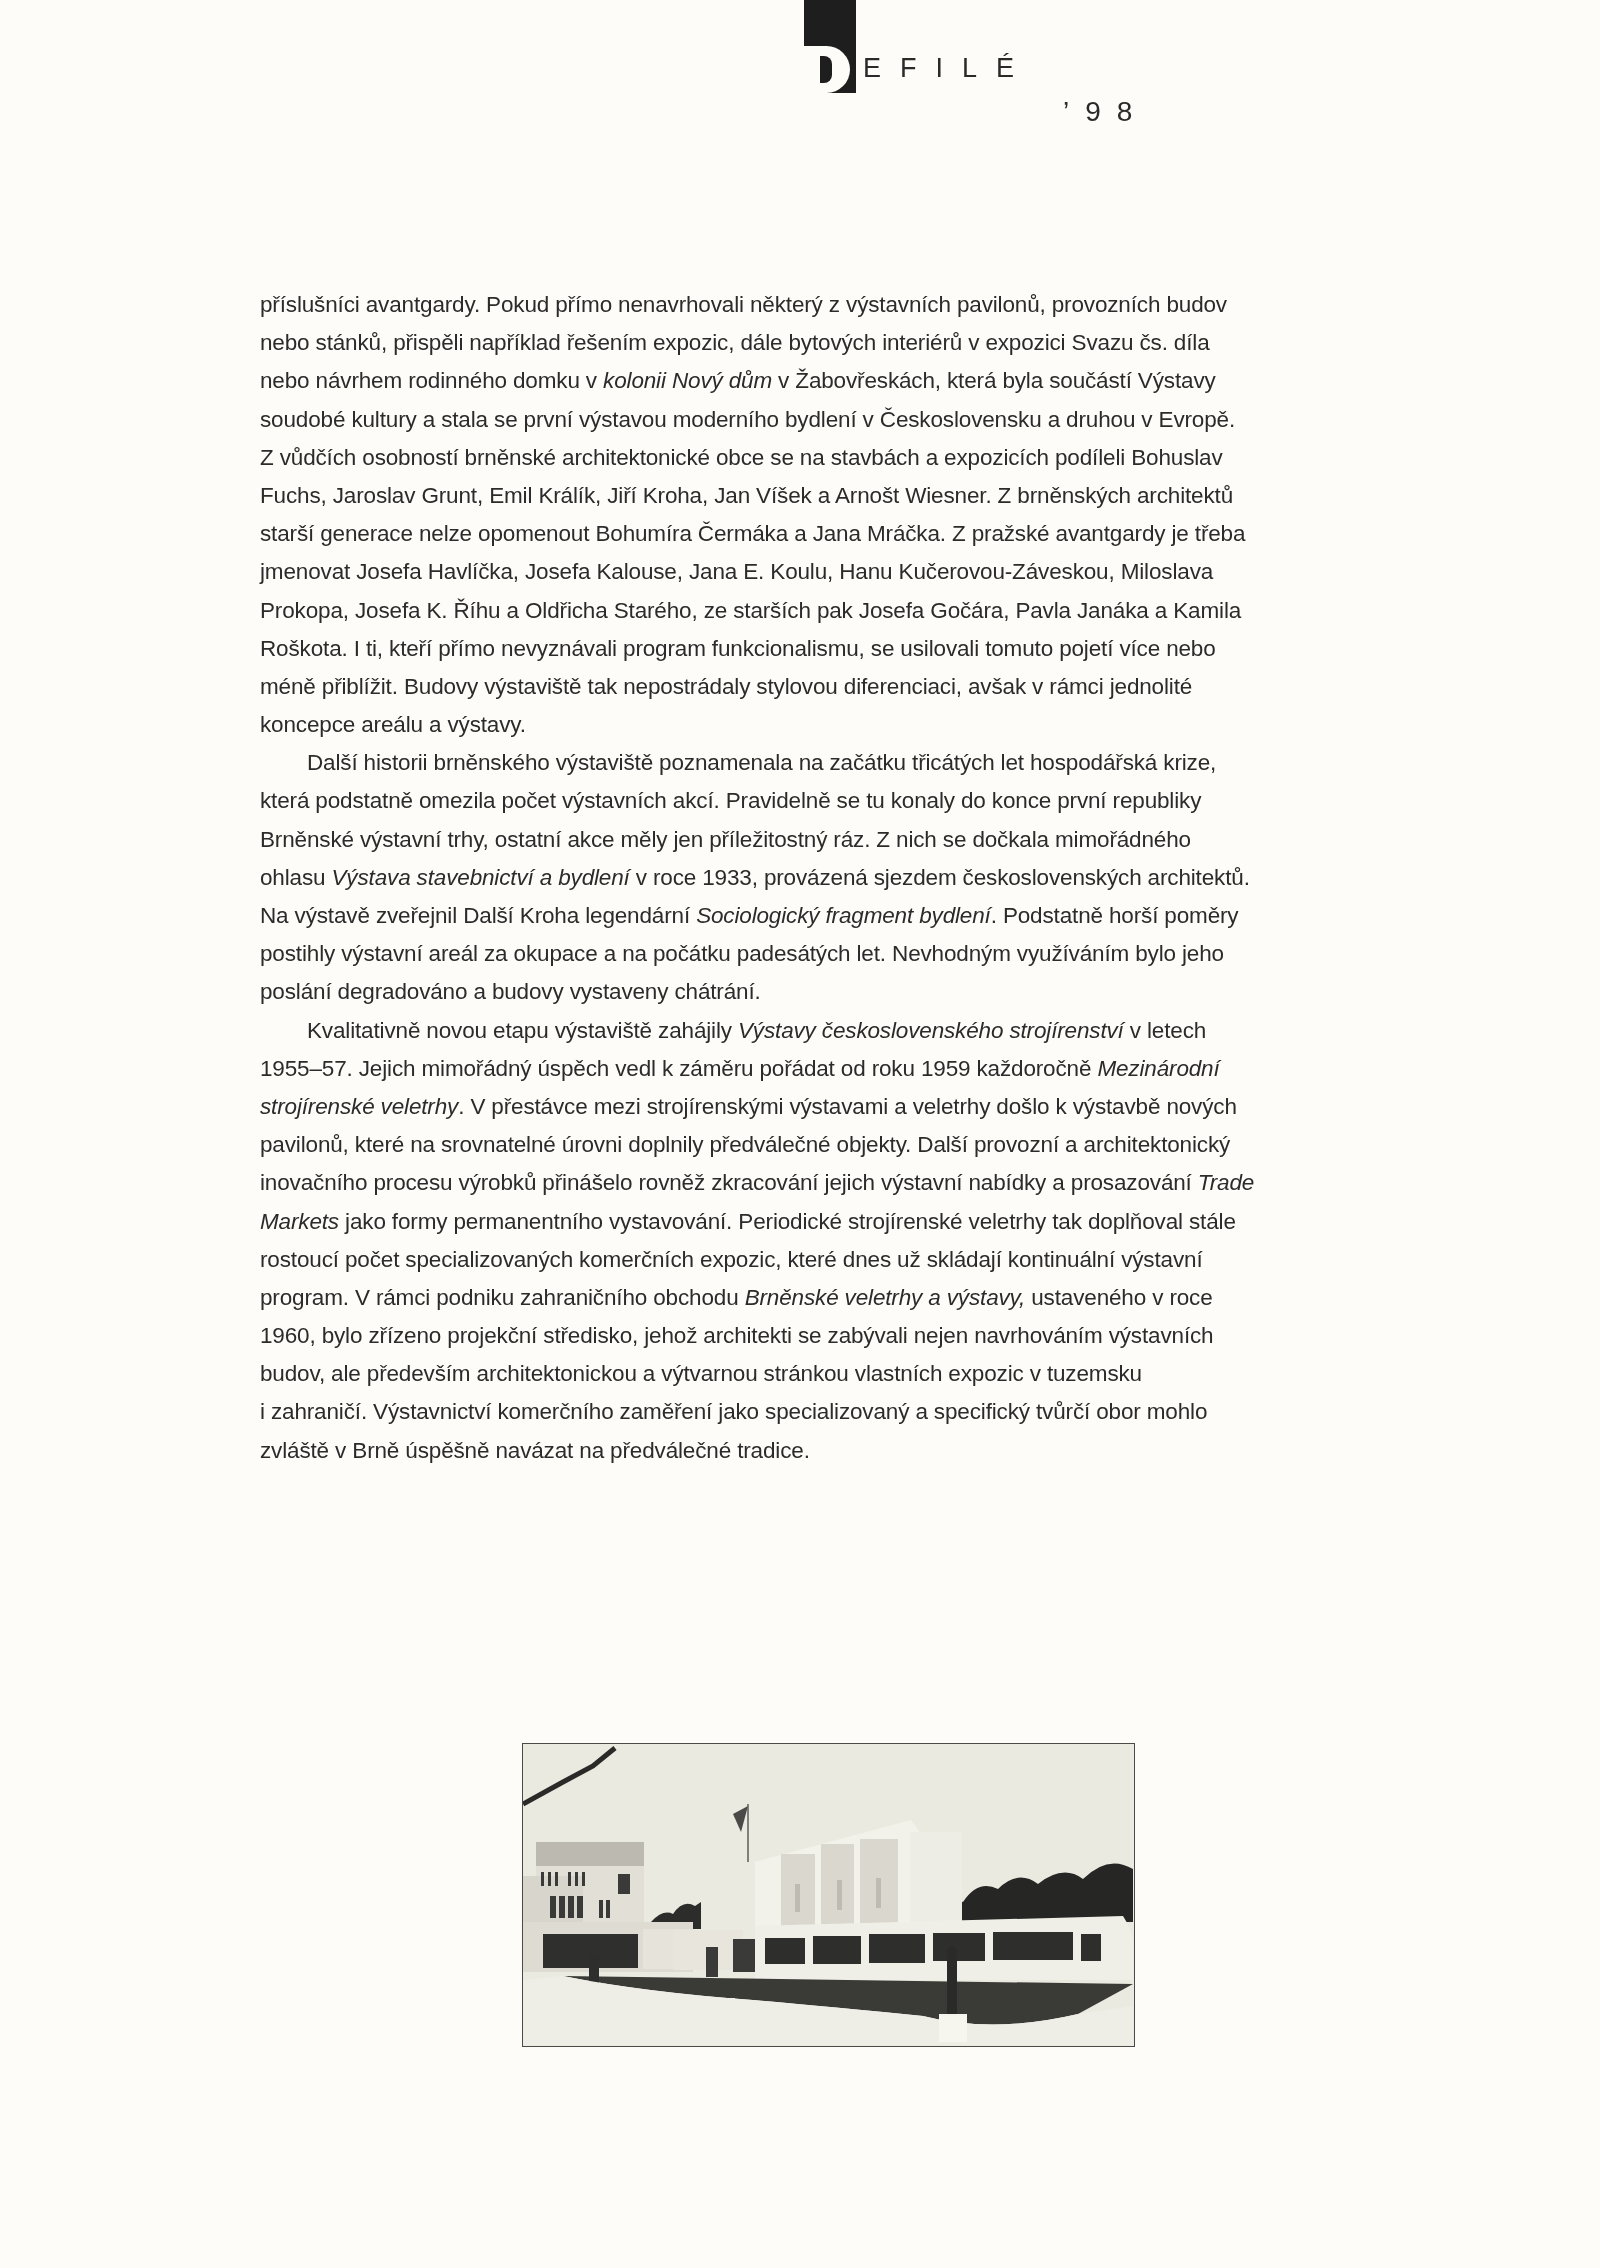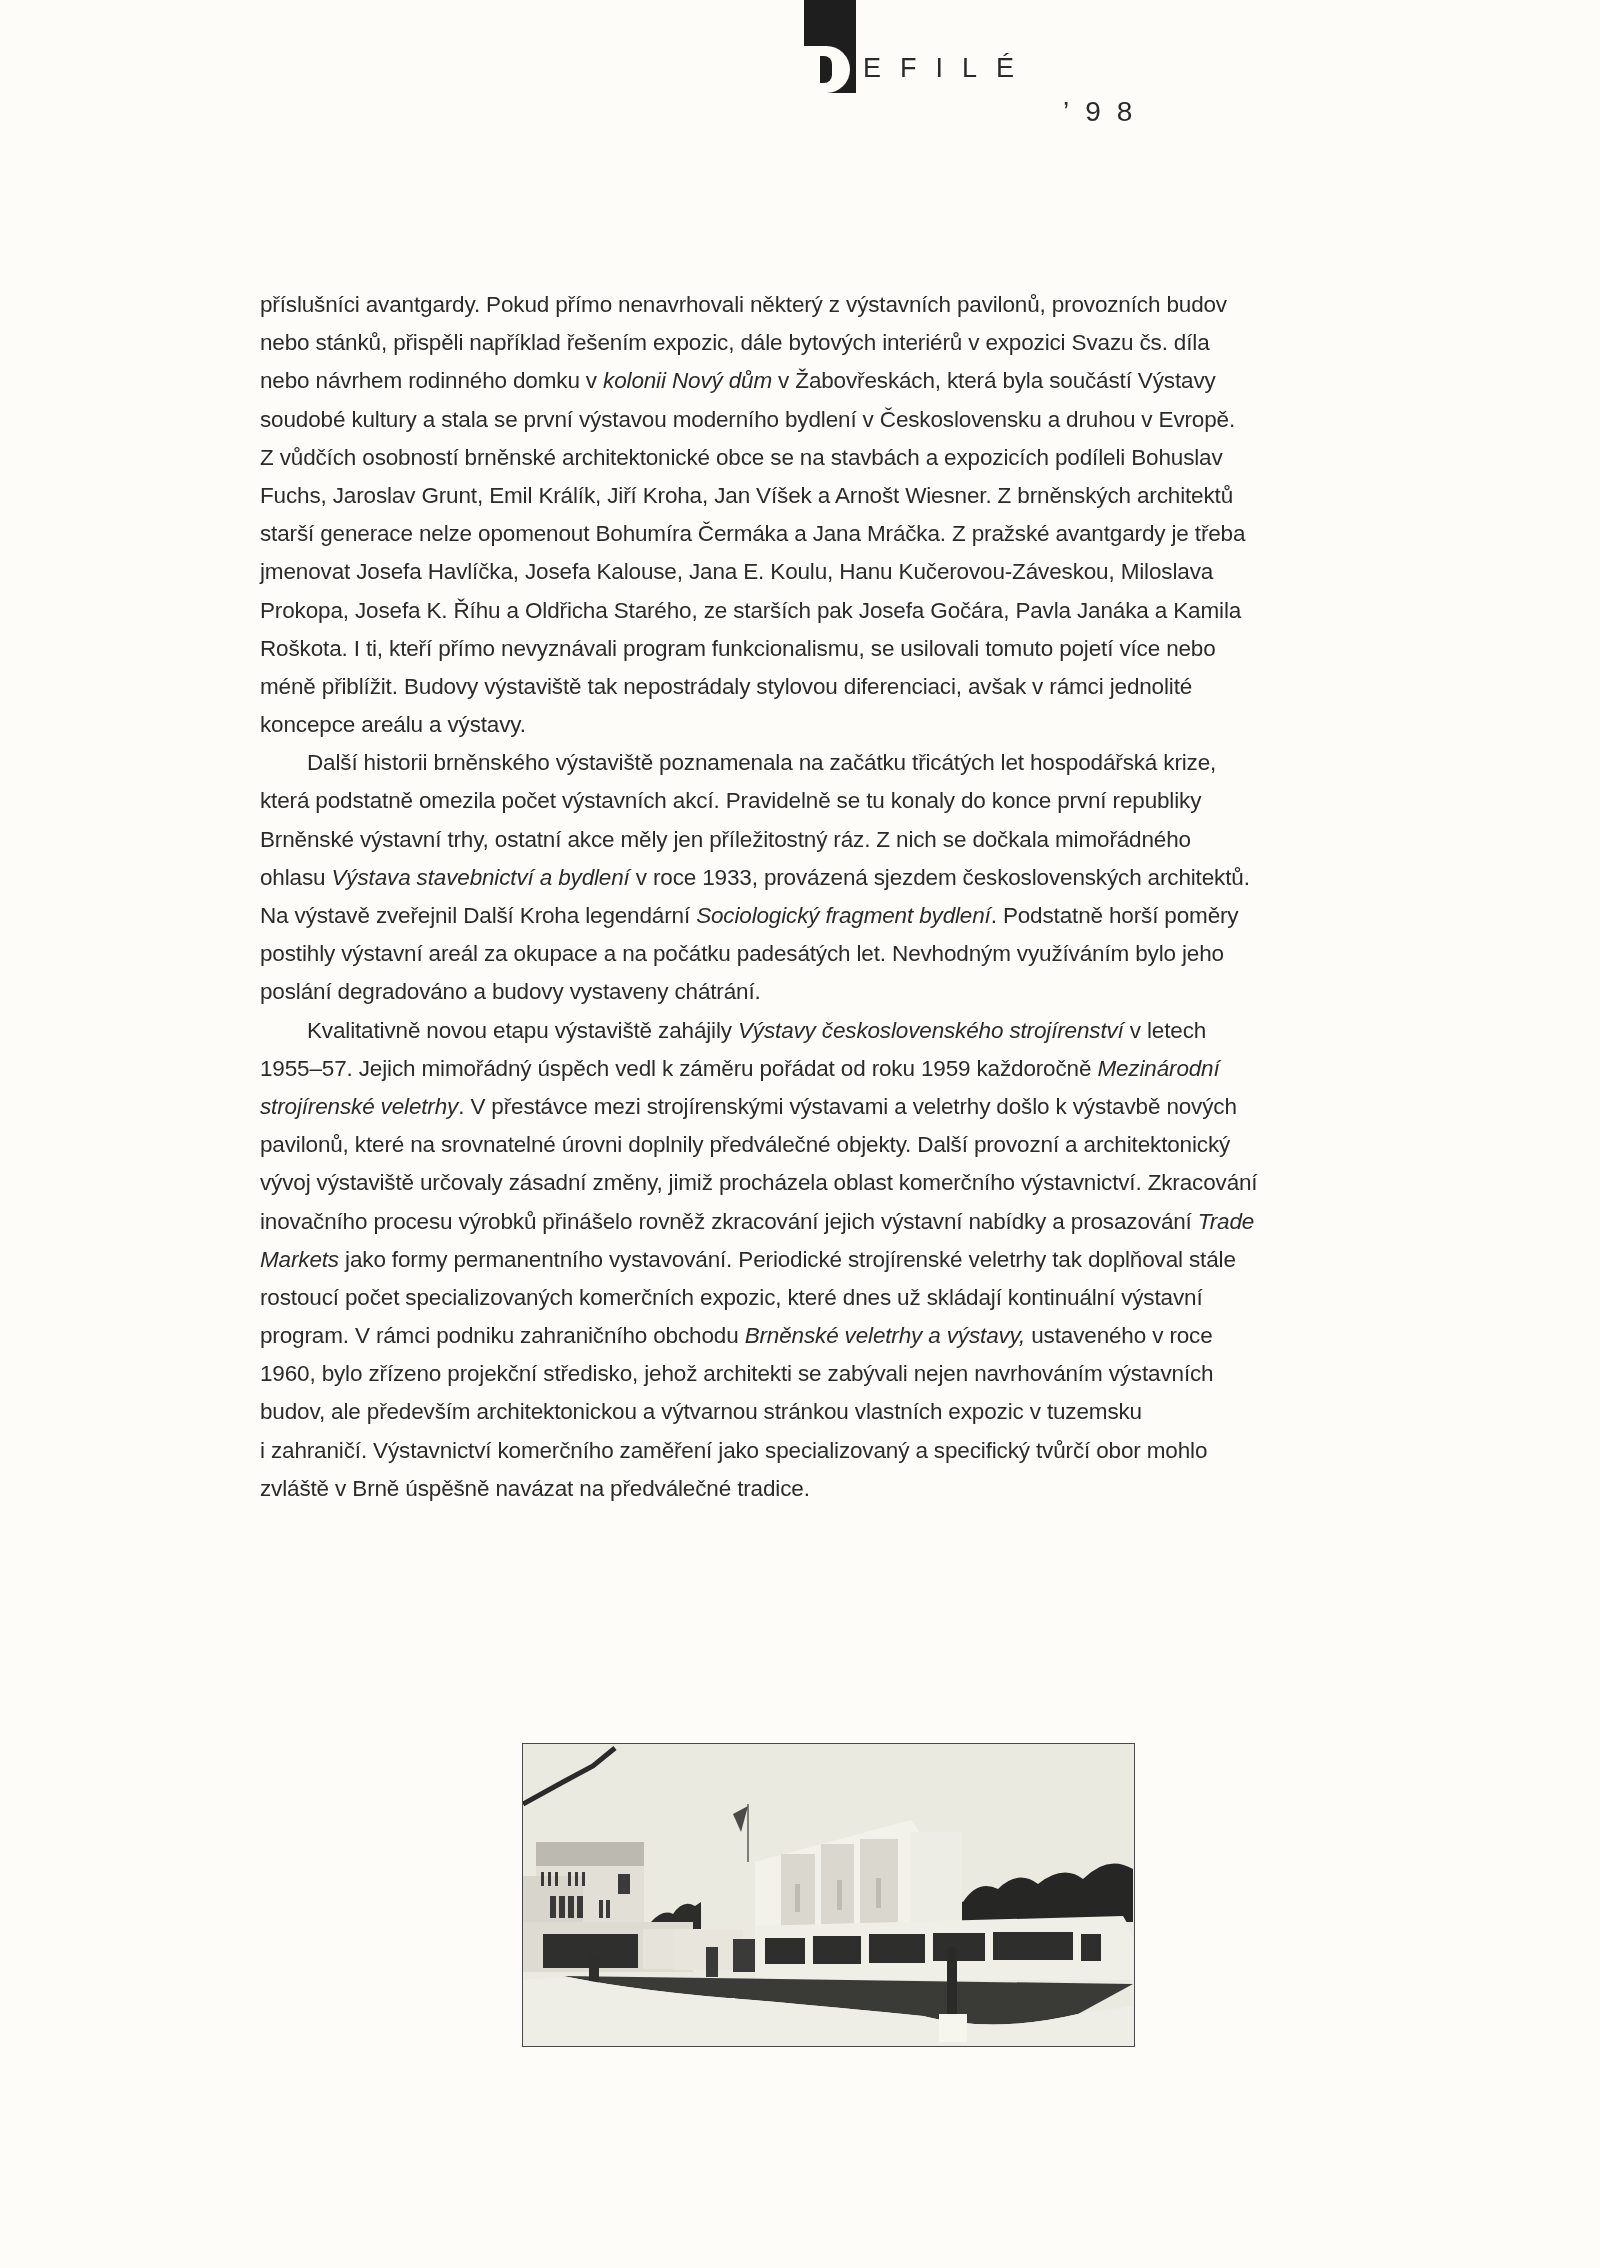--- a/index.html
+++ b/index.html
@@ -136,21 +136,20 @@
     <span class="line"><span>která podstatně omezila počet výstavních akcí. Pravidelně se tu konaly do konce první republiky</span></span>
     <span class="line"><span>Brněnské výstavní trhy, ostatní akce měly jen příležitostný ráz. Z nich se dočkala mimořádného</span></span>
     <span class="line"><span>ohlasu </span><em>Výstava stavebnictví a bydlení</em><span> v roce 1933, provázená sjezdem československých architektů.</span></span>
     <span class="line"><span>Na výstavě zveřejnil Další Kroha legendární </span><em>Sociologický fragment bydlení</em><span>. Podstatně horší poměry</span></span>
     <span class="line"><span>postihly výstavní areál za okupace a na počátku padesátých let. Nevhodným využíváním bylo jeho</span></span>
     <span class="line"><span>poslání degradováno a budovy vystaveny chátrání.</span></span>
     <span class="line indent"><span>Kvalitativně novou etapu výstaviště zahájily </span><em>Výstavy československého strojírenství</em><span> v letech</span></span>
     <span class="line"><span>1955–57. Jejich mimořádný úspěch vedl k záměru pořádat od roku 1959 každoročně </span><em>Mezinárodní</em></span>
     <span class="line"><em>strojírenské veletrhy</em><span>. V přestávce mezi strojírenskými výstavami a veletrhy došlo k výstavbě nových</span></span>
     <span class="line"><span>pavilonů, které na srovnatelné úrovni doplnily předválečné objekty. Další provozní a architektonický</span></span>
-    <span class="line"><span>vývoj výstaviště určovaly zásadní změny, jimiž procházela oblast komerčního výstavnictví. Zkracování</span></span>
     <span class="line"><span>inovačního procesu výrobků přinášelo rovněž zkracování jejich výstavní nabídky a prosazování </span><em>Trade</em></span>
     <span class="line"><em>Markets</em><span> jako formy permanentního vystavování. Periodické strojírenské veletrhy tak doplňoval stále</span></span>
     <span class="line"><span>rostoucí počet specializovaných komerčních expozic, které dnes už skládají kontinuální výstavní</span></span>
     <span class="line"><span>program. V rámci podniku zahraničního obchodu </span><em>Brněnské veletrhy a výstavy,</em><span> ustaveného v roce</span></span>
     <span class="line"><span>1960, bylo zřízeno projekční středisko, jehož architekti se zabývali nejen navrhováním výstavních</span></span>
     <span class="line"><span>budov, ale především architektonickou a výtvarnou stránkou vlastních expozic v tuzemsku</span></span>
     <span class="line"><span>i zahraničí. Výstavnictví komerčního zaměření jako specializovaný a specifický tvůrčí obor mohlo</span></span>
     <span class="line"><span>zvláště v Brně úspěšně navázat na předválečné tradice.</span></span>
   </div>
 

